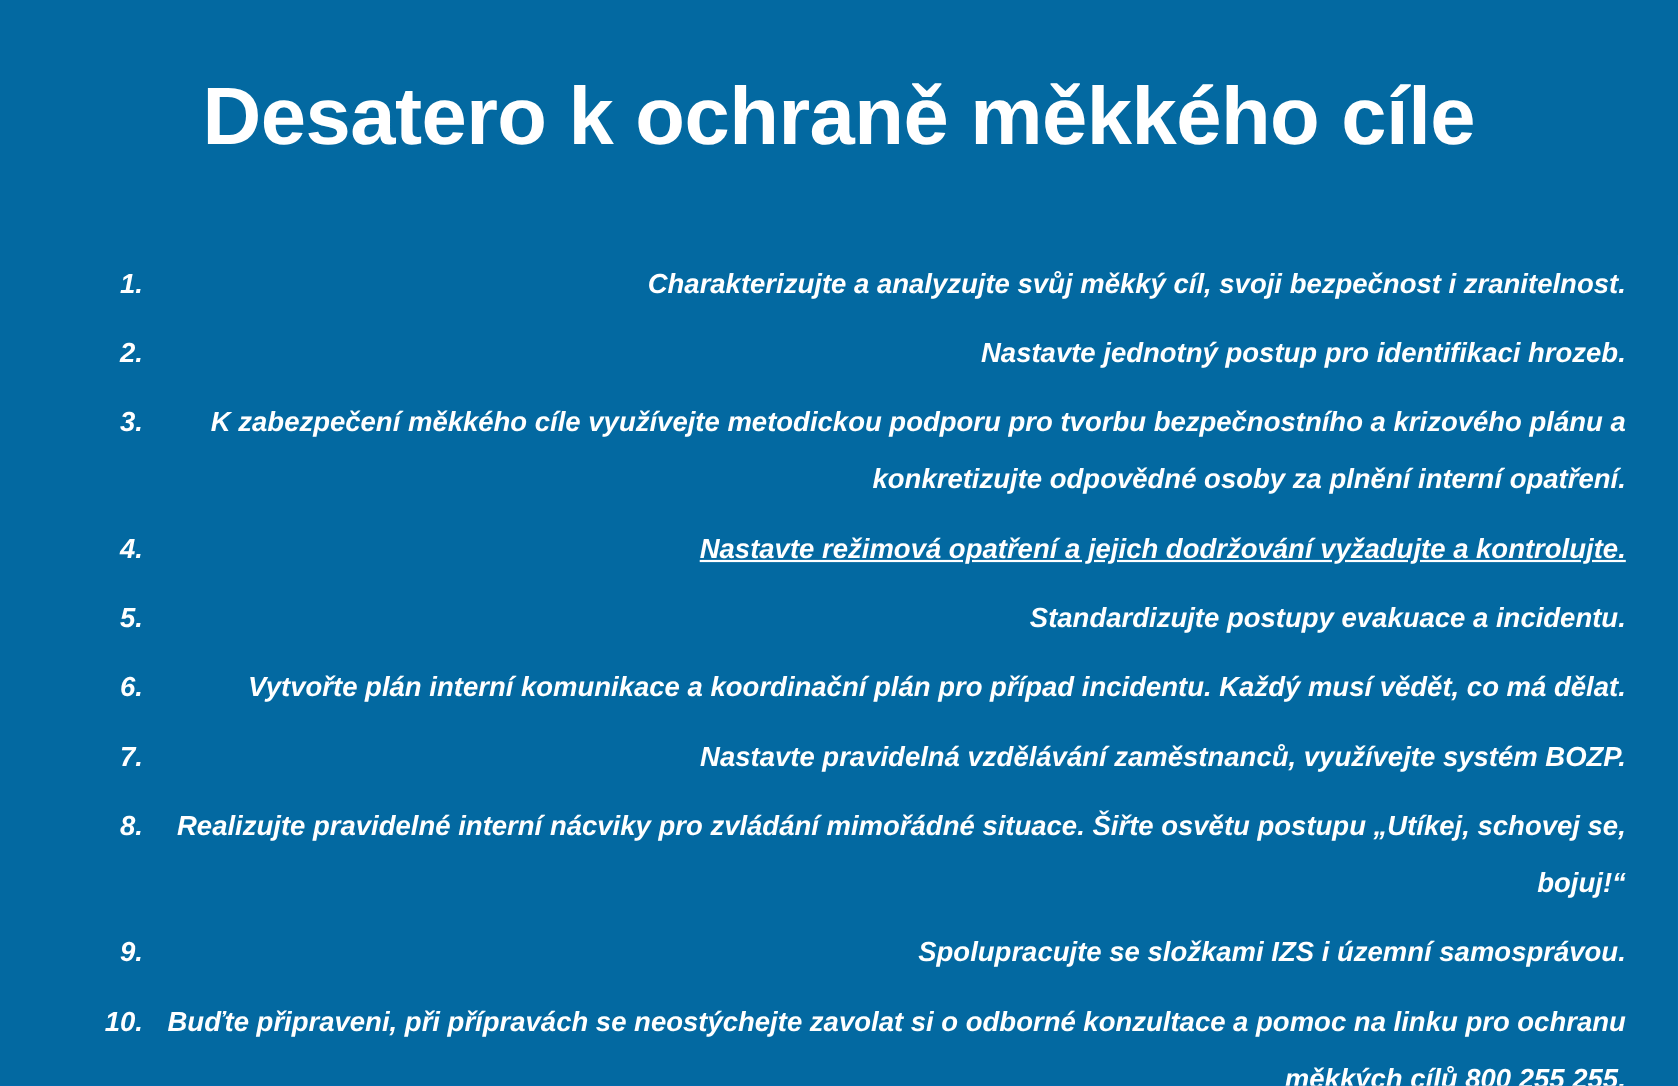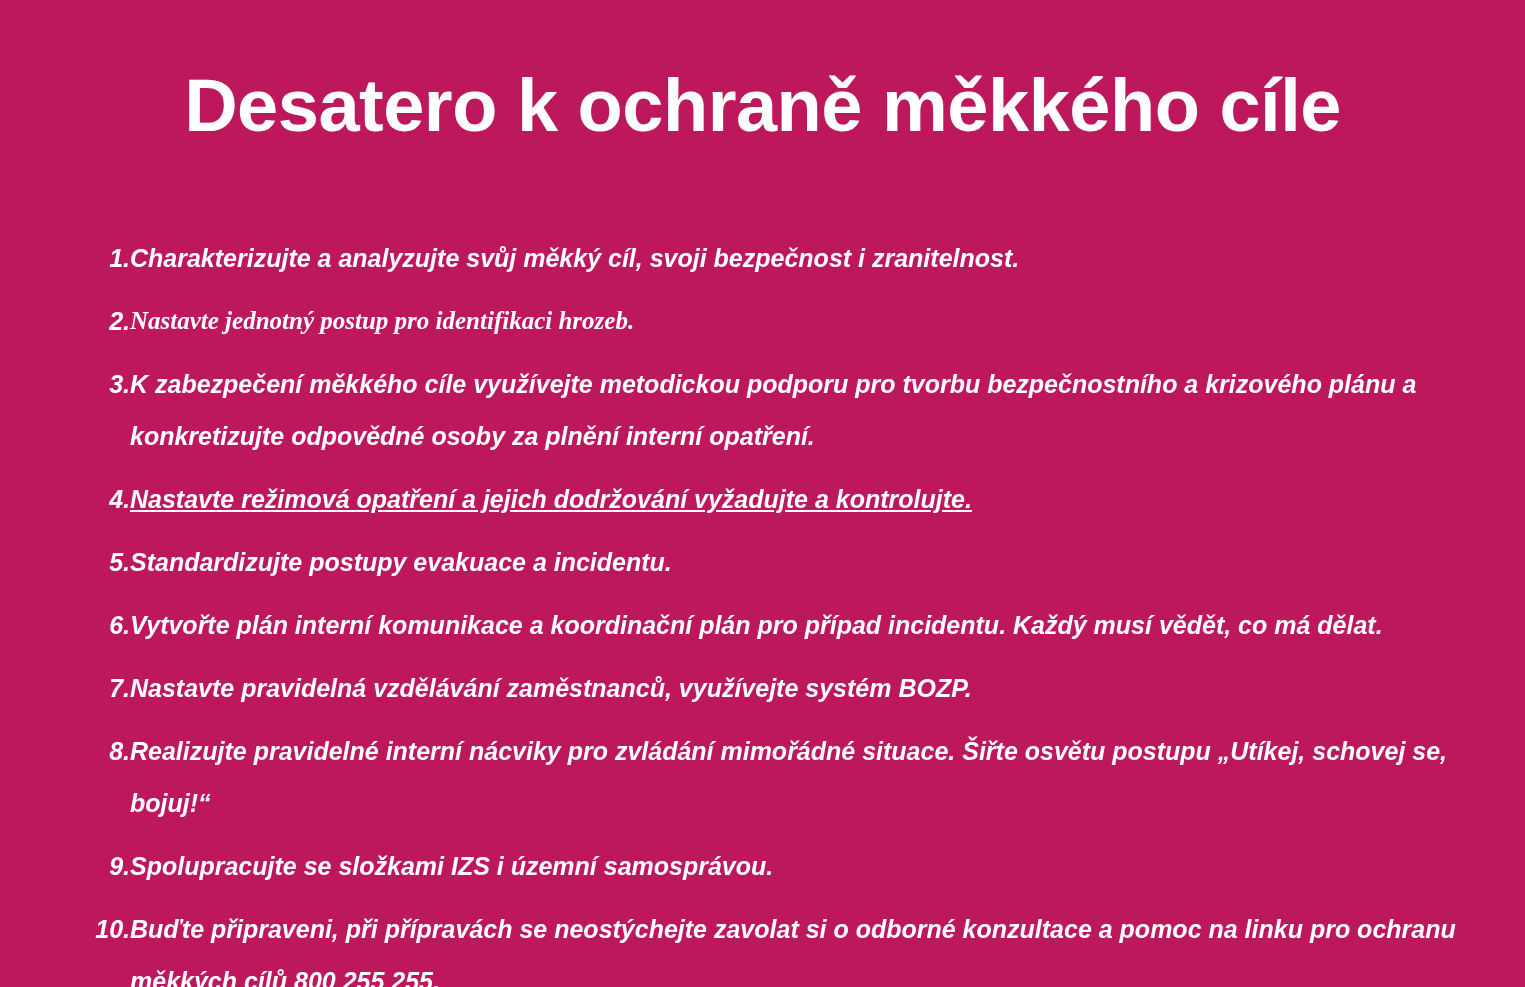--- a/index.html
+++ b/index.html
@@ -62,41 +62,42 @@
     flex: 1 1 auto;
     margin-left: 0px;
     padding-left: 0px;
     color: #ffffff;
     font-family: "Liberation Sans", "DejaVu Sans", sans-serif;
     font-weight: bold;
     font-style: italic;
     font-size: 25px;
     line-height: 52px;
     text-indent: 0;
+    text-align: right;
   }
   .list-item .item-number { margin-right: 0; }
   .item-text { margin-left: 0; }
 </style>
 </head>
 <body style="background: rgb(7, 112, 196);">
 
-<div class="slide" style="background: #be185d;">
+<div class="slide" style="background: #0369a1;">
 
   <div class="slide-title" style="color: rgb(255, 255, 255);">Desatero k ochraně měkkého cíle</div>
 
   <div class="list-wrap">
 
     <div class="list-item">
       <span class="item-number" style="color: rgb(255, 255, 255);">1.</span>
       <span class="item-text" style="color: rgb(255, 255, 255);">Charakterizujte a analyzujte svůj měkký cíl, svoji bezpečnost i zranitelnost.</span>
     </div>
 
     <div class="list-item">
       <span class="item-number" style="color: rgb(255, 255, 255);">2.</span>
-      <span class="item-text" style="color: rgb(255, 255, 255); font-family: Liberation Serif, serif;">Nastavte jednotný postup pro identifikaci hrozeb.</span>
+      <span class="item-text" style="color: rgb(255, 255, 255);">Nastavte jednotný postup pro identifikaci hrozeb.</span>
     </div>
 
     <div class="list-item">
       <span class="item-number" style="color: rgb(255, 255, 255);">3.</span>
       <span class="item-text" style="color: rgb(255, 255, 255);">K zabezpečení měkkého cíle využívejte metodickou podporu pro tvorbu bezpečnostního a krizového plánu a konkretizujte odpovědné osoby za plnění interní opatření.</span>
     </div>
 
     <div class="list-item">
       <span class="item-number" style="color: rgb(255, 255, 255);">4.</span>
       <span class="item-text" style="color: rgb(255, 255, 255); text-decoration: underline;">Nastavte režimová opatření a jejich dodržování vyžadujte a kontrolujte.</span>

